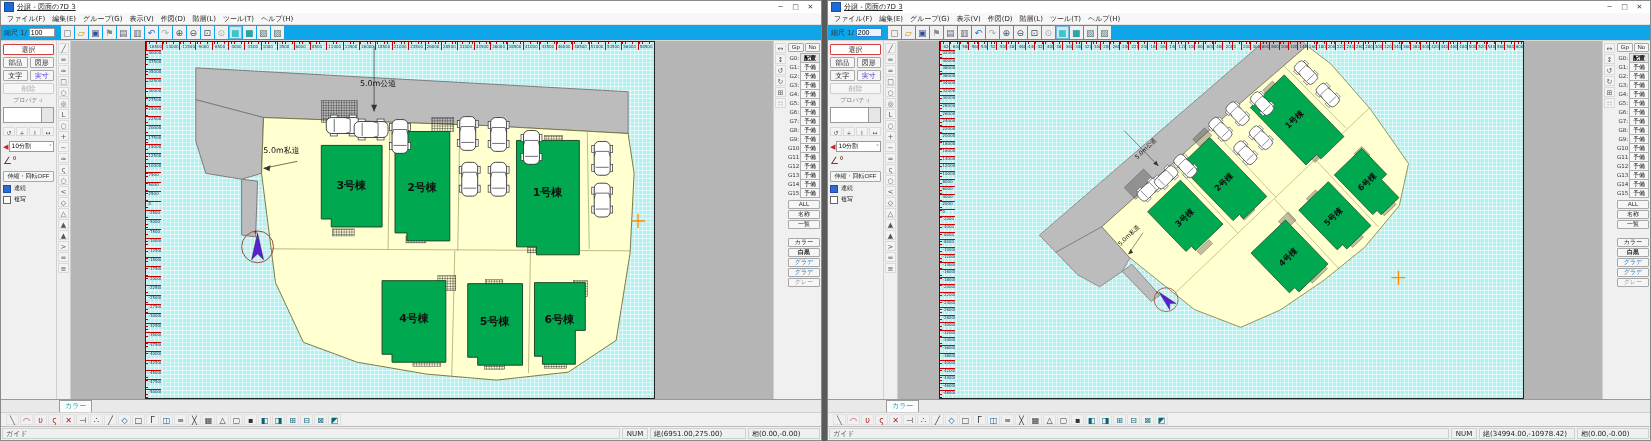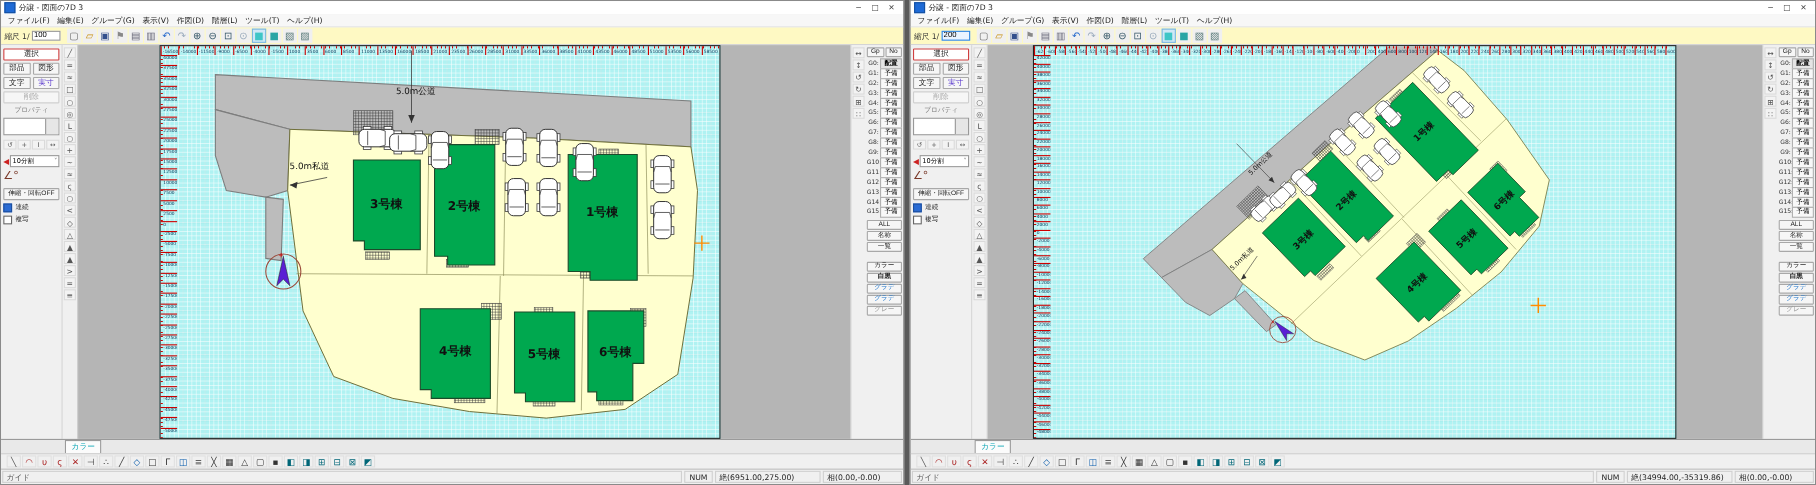--- a/index.html
+++ b/index.html
@@ -3,28 +3,28 @@
 <meta charset="utf-8">
 <style>
   html,body{margin:0;padding:0;width:1651px;height:441px;overflow:hidden;
     font-family:"DejaVu Sans","Liberation Sans",sans-serif;background:#5a5a5a;}
   .desktop{width:1651px;height:441px;display:flex;gap:5px;}
   .window{height:441px;background:#f0f0f0;display:flex;flex-direction:column;
     border:1px solid #8a8a8a;box-sizing:border-box;}
   
   .titlebar{height:12px;background:#ffffff;display:flex;align-items:center;padding:0 3px;flex:0 0 auto;}
   .app-icon{width:8px;height:8px;background:#1e6ad6;border:1px solid #1450a0;margin-right:3px;flex:0 0 auto;}
-  .title{flex:1;font-size:7px;color:#222;white-space:nowrap;overflow:hidden;}
+  .title{flex:1;font-size:7px;color:#222;white-space:nowrap;overflow:hidden;text-decoration:underline;}
   .win-btn{width:15px;text-align:center;font-size:7px;color:#444;line-height:12px;}
   
   .menubar{height:11px;background:#f7f7f7;display:flex;gap:3px;padding:0 4px;font-size:7px;
     align-items:center;border-bottom:1px solid #e0e0e0;flex:0 0 auto;}
   .menu-item{padding:0 2px;color:#222;white-space:nowrap;}
   
-  .toolbar{height:15px;display:flex;align-items:center;gap:2px;padding:0 3px;background:#fef9c3;
+  .toolbar{height:15px;display:flex;align-items:center;gap:2px;padding:0 3px;background:#0ea5e9;
     border-bottom:1px solid #d5d5d5;font-size:7px;flex:0 0 auto;}
   .tb-label{color:#333;white-space:nowrap;}
   .scale-input{width:26px;height:9px;font-size:7px;border:1px solid #999;padding:0 1px;background:#fff;box-sizing:border-box;}
   .scale-input.focused{border:1px solid #2e86e0;background:#eaf4ff;}
   .tb-icons{display:flex;gap:1px;margin-left:4px;}
   .tb-icon{width:13px;height:13px;display:flex;align-items:center;justify-content:center;
     font-size:9px;background:#f0f0f0;border:1px solid transparent;box-sizing:border-box;}
   .tb-icon.active{background:#cfe8f6;border-color:#7ab8e0;}
   
   .main{flex:1 1 auto;display:flex;min-height:0;}
@@ -1035,17 +1035,17 @@
         <span class="strip-icon" style="color: rgb(0, 102, 119);">◧</span>
         <span class="strip-icon" style="color: rgb(0, 102, 119);">◨</span>
         <span class="strip-icon" style="color: rgb(0, 102, 119);">⊞</span>
         <span class="strip-icon" style="color: rgb(0, 102, 119);">⊟</span>
         <span class="strip-icon" style="color: rgb(0, 102, 119);">⊠</span>
         <span class="strip-icon" style="color: rgb(0, 102, 119);">◩</span>
       </div>
     <div class="statusbar">
       <span class="sb-cell sb-left">ガイド</span>
       <span class="sb-cell sb-num">NUM</span>
-      <span class="sb-cell sb-abs">絶(34994.00,-35319.86)</span>
+      <span class="sb-cell sb-abs">絶(34994.00,-10978.42)</span>
       <span class="sb-cell sb-rel">相(0.00,-0.00)</span>
     </div>
   </div>
 </div>
 
 </body></html>

